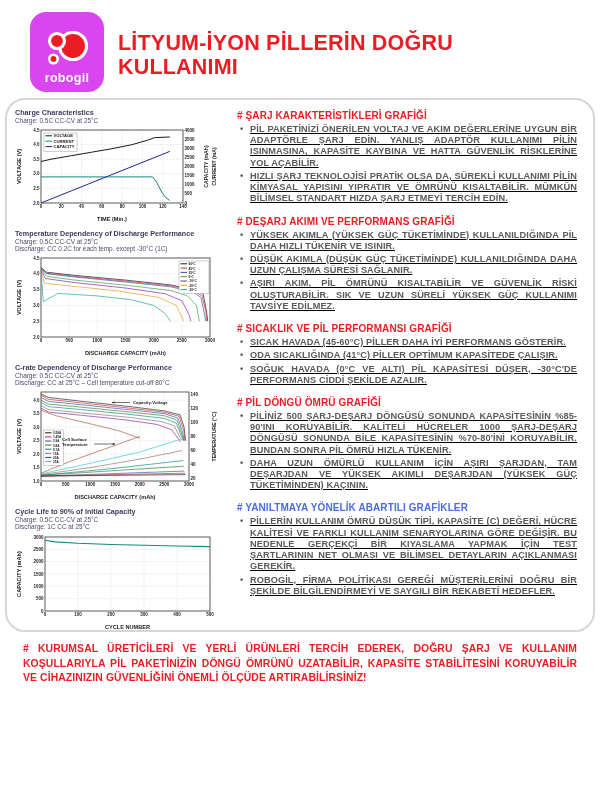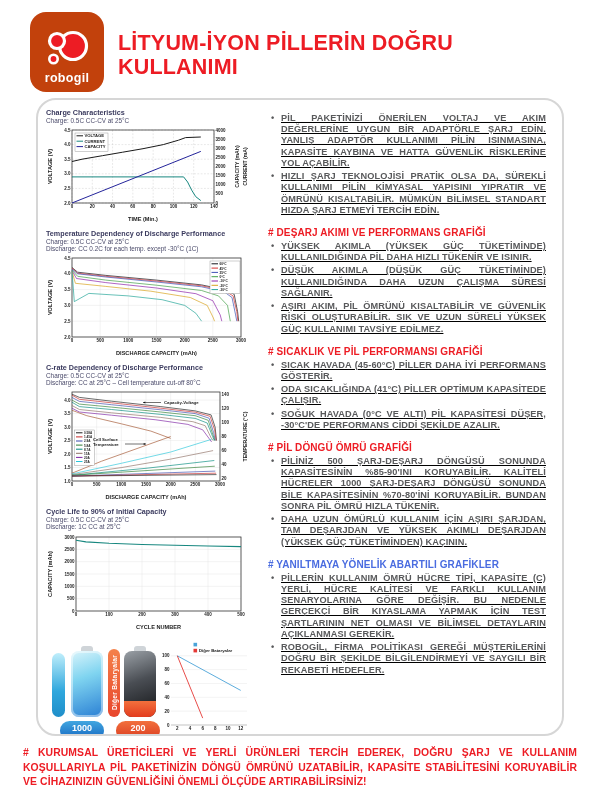--- a/index.html
+++ b/index.html
@@ -1,23 +1,23 @@
 <!DOCTYPE html>
 <html><head>
 <meta charset="utf-8">
 <style>
   html,body{margin:0;padding:0;}
   body{width:600px;height:800px;background:#fff;font-family:"Liberation Sans",sans-serif;overflow:hidden;}
   
   .hdr{display:flex;align-items:flex-start;gap:14px;padding:12px 24px 6px 30px;}
-  .logo{width:74px;height:80px;background:#c2410c;border-radius:16px;display:flex;flex-direction:column;align-items:center;justify-content:flex-end;padding-bottom:7px;box-sizing:border-box;}
+  .logo{width:74px;height:80px;background:#d946ef;border-radius:16px;display:flex;flex-direction:column;align-items:center;justify-content:flex-end;padding-bottom:7px;box-sizing:border-box;}
   .logo .lt{color:#fff;font-size:12.5px;font-weight:700;letter-spacing:.3px;}
   .title{color:#ED1C24;font-size:21.5px;font-weight:800;line-height:1.13;margin-top:19px;max-width:360px;letter-spacing:.2px;}
   
-  .card{margin:0 36px;border:2px solid #d6d6d6;border-radius:20px;padding:8px 10px 6px 8px;display:flex;gap:8px;height:638px;box-sizing:border-box;overflow:hidden;}
+  .card{margin:0 5px;border:2px solid #d6d6d6;border-radius:20px;padding:8px 10px 6px 8px;display:flex;gap:8px;height:534px;box-sizing:border-box;overflow:hidden;}
   .leftcol{width:212px;flex:none;}
   .rightcol{flex:1;padding:2px 6px 0 2px;}
   
   .cb{margin-bottom:7px;}
   .ct{font-size:7.2px;font-weight:700;color:#3a3a5e;}
   .cs{font-size:6.4px;font-weight:500;color:#4a4a6a;}
   .cb svg{display:block;margin-top:2px;}
   svg text{fill:#222;font-weight:700;font-family:"Liberation Sans",sans-serif;}
   
   .sec{margin-bottom:11px;}
@@ -353,20 +353,21 @@
           <rect x="35.5" y="7.800000000000001" width="3.6" height="3.6" fill="#e53935"></rect>
           <text x="41" y="11.200000000000001" font-size="4.3">Diğer Bataryalar</text>
         </svg>
     </div>
 
   </div>
 
   <div class="rightcol">
 
     <div class="sec">
+      <div class="sh"># ŞARJ KARAKTERİSTİKLERİ GRAFİĞİ</div>
       <ul>
         <li>PİL PAKETİNİZİ ÖNERİLEN VOLTAJ VE AKIM DEĞERLERİNE UYGUN BİR ADAPTÖRLE ŞARJ EDİN. YANLIŞ ADAPTÖR KULLANIMI PİLİN ISINMASINA, KAPASİTE KAYBINA VE HATTA GÜVENLİK RİSKLERİNE YOL AÇABİLİR.</li>
         <li>HIZLI ŞARJ TEKNOLOJİSİ PRATİK OLSA DA, SÜREKLİ KULLANIMI PİLİN KİMYASAL YAPISINI YIPRATIR VE ÖMRÜNÜ KISALTABİLİR. MÜMKÜN BİLİMSEL STANDART HIZDA ŞARJ ETMEYİ TERCİH EDİN.</li>
       </ul>
     </div>
 
     <div class="sec">
       <div class="sh"># DEŞARJ AKIMI VE PERFORMANS GRAFİĞİ</div>
       <ul>
         <li>YÜKSEK AKIMLA (YÜKSEK GÜÇ TÜKETİMİNDE) KULLANILDIĞINDA PİL DAHA HIZLI TÜKENİR VE ISINIR.</li>
@@ -388,21 +389,21 @@
       <div class="sh"># PİL DÖNGÜ ÖMRÜ GRAFİĞİ</div>
       <ul>
         <li>PİLİNİZ 500 ŞARJ-DEŞARJ DÖNGÜSÜ SONUNDA KAPASİTESİNİN %85-90'INI KORUYABİLİR. KALİTELİ HÜCRELER 1000 ŞARJ-DEŞARJ DÖNGÜSÜ SONUNDA BİLE KAPASİTESİNİN %70-80'İNİ KORUYABİLİR. BUNDAN SONRA PİL ÖMRÜ HIZLA TÜKENİR.</li>
         <li>DAHA UZUN ÖMÜRLÜ KULLANIM İÇİN AŞIRI ŞARJDAN, TAM DEŞARJDAN VE YÜKSEK AKIMLI DEŞARJDAN (YÜKSEK GÜÇ TÜKETİMİNDEN) KAÇININ.</li>
       </ul>
     </div>
 
     <div class="sec">
       <div class="sh blue"># YANILTMAYA YÖNELİK ABARTILI GRAFİKLER</div>
       <ul>
-        <li>PİLLERİN KULLANIM ÖMRÜ HÜCRE TİPİ, KAPASİTE (C) YERLİ, HÜCRE KALİTESİ VE FARKLI KULLANIM SENARYOLARINA GÖRE DEĞİŞİR. BU NEDENLE GERÇEKÇİ BİR KIYASLAMA YAPMAK İÇİN TEST ŞARTLARININ NET OLMASI VE BİLİMSEL DETAYLARIN AÇIKLANMASI GEREKİR.</li>
+        <li>PİLLERİN KULLANIM ÖMRÜ DÜŞÜK TİPİ, KAPASİTE (C) DEĞERİ, HÜCRE KALİTESİ VE FARKLI KULLANIM SENARYOLARINA GÖRE DEĞİŞİR. BU NEDENLE GERÇEKÇİ BİR KIYASLAMA YAPMAK İÇİN TEST ŞARTLARININ NET OLMASI VE BİLİMSEL DETAYLARIN AÇIKLANMASI GEREKİR.</li>
         <li>ROBOGİL, FİRMA POLİTİKASI GEREĞİ MÜŞTERİLERİNİ DOĞRU BİR ŞEKİLDE BİLGİLENDİRMEYİ VE SAYGILI BİR REKABETİ HEDEFLER.</li>
       </ul>
     </div>
 
   </div>
 </div>
 
 <div class="footer">#  KURUMSAL ÜRETİCİLERİ VE YERLİ ÜRÜNLERİ TERCİH EDEREK, DOĞRU ŞARJ VE KULLANIM KOŞULLARIYLA PİL PAKETİNİZİN DÖNGÜ ÖMRÜNÜ UZATABİLİR, KAPASİTE STABİLİTESİNİ KORUYABİLİR VE CİHAZINIZIN GÜVENLİĞİNİ ÖNEMLİ ÖLÇÜDE ARTIRABİLİRSİNİZ!</div>
 
 </body></html>

